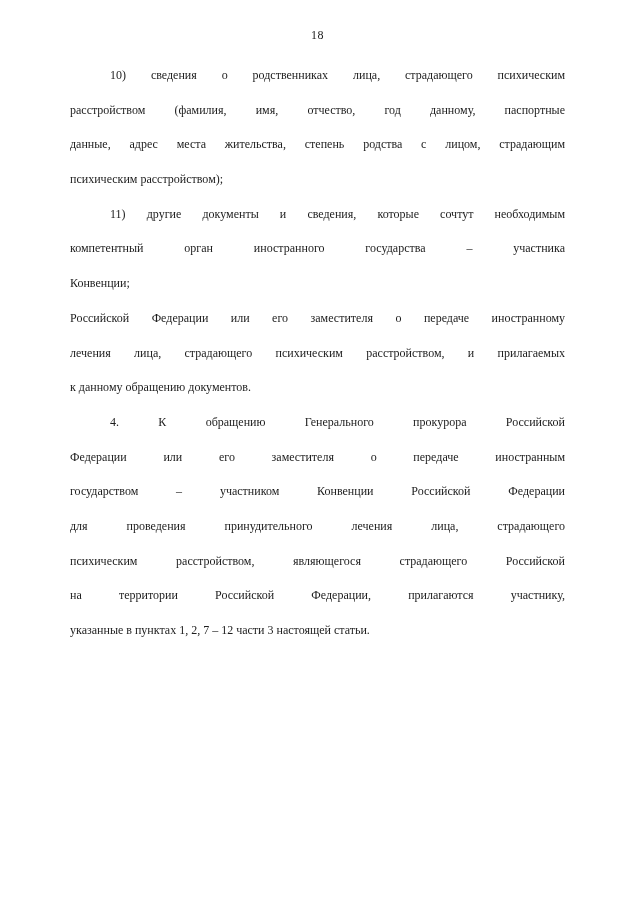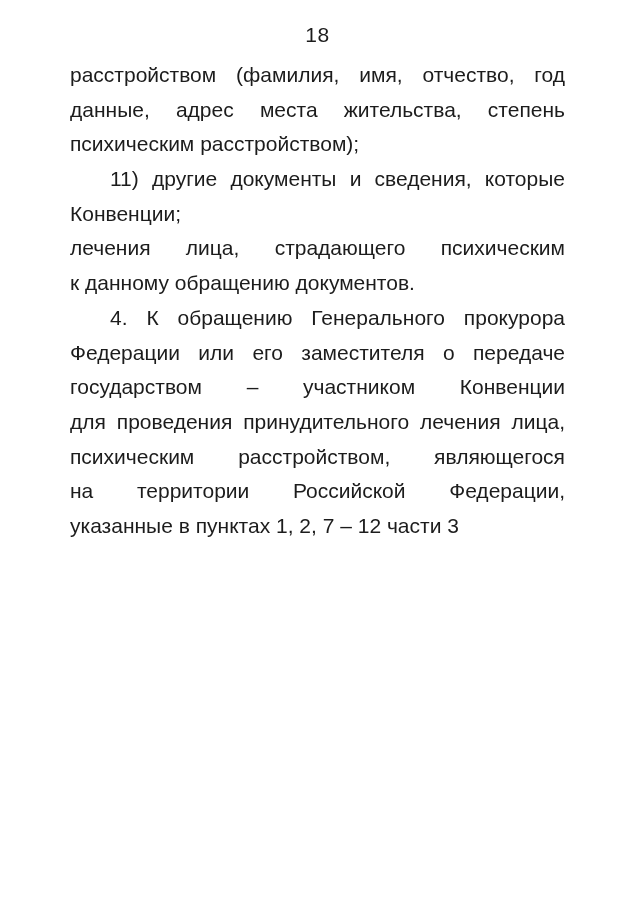--- a/index.html
+++ b/index.html
@@ -10,22 +10,22 @@
   body {
     width: 640px;
     height: 905px;
     overflow: hidden;
   }
   .page {
     box-sizing: border-box;
     width: 640px;
     height: 905px;
     padding: 22px 75px 0 70px;
-    font-family: Liberation Sans, sans-serif;
-    font-size: 21px;
+    font-family: Liberation Serif, serif;
+    font-size: 12px;
     color: #1c1c1c;
     background: #ffffff;
   }
   .page-number {
     text-align: center;
     line-height: 26px;
     height: 26px;
     margin-bottom: 10px;
     letter-spacing: 0.5px;
   }
@@ -49,38 +49,41 @@
   }
 </style>
 </head>
 <body>
 
 <div class="page">
 
   <div class="page-number">18</div>
 
   <div class="paragraph">
+    <div class="line first">10) сведения о родственниках лица, страдающего психическим</div>
     <div class="line">расстройством (фамилия, имя, отчество, год данному, паспортные</div>
     <div class="line">данные, адрес места жительства, степень родства с лицом, страдающим</div>
     <div class="line last">психическим расстройством);</div>
   </div>
 
   <div class="paragraph">
     <div class="line first">11) другие документы и сведения, которые сочтут необходимым</div>
+    <div class="line">компетентный орган иностранного государства – участника</div>
     <div class="line last">Конвенции;</div>
   </div>
 
   <div class="paragraph">
+    <div class="line">Российской Федерации или его заместителя о передаче иностранному</div>
     <div class="line">лечения лица, страдающего психическим расстройством, и прилагаемых</div>
     <div class="line last">к данному обращению документов.</div>
   </div>
 
   <div class="paragraph">
     <div class="line first">4. К обращению Генерального прокурора Российской</div>
     <div class="line">Федерации или его заместителя о передаче иностранным</div>
     <div class="line">государством – участником Конвенции Российской Федерации</div>
     <div class="line">для проведения принудительного лечения лица, страдающего</div>
     <div class="line">психическим расстройством, являющегося страдающего Российской</div>
-    <div class="line">на территории Российской Федерации, прилагаются заверенный,</div>
+    <div class="line">на территории Российской Федерации, прилагаются участнику,</div>
     <div class="line last">указанные в пунктах 1, 2, 7 – 12 части 3 настоящей статьи.</div>
   </div>
 
 </div>
 
 </body></html>

